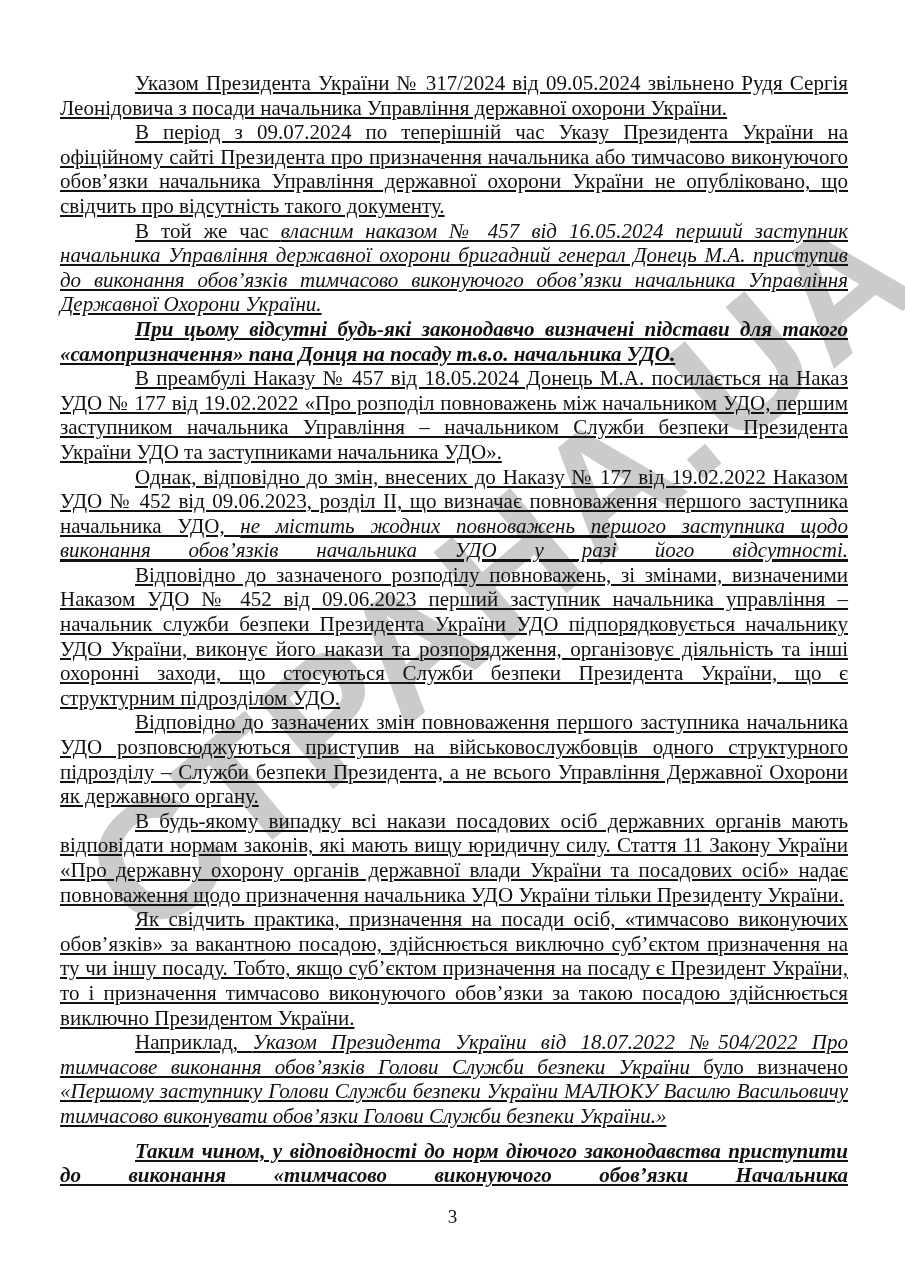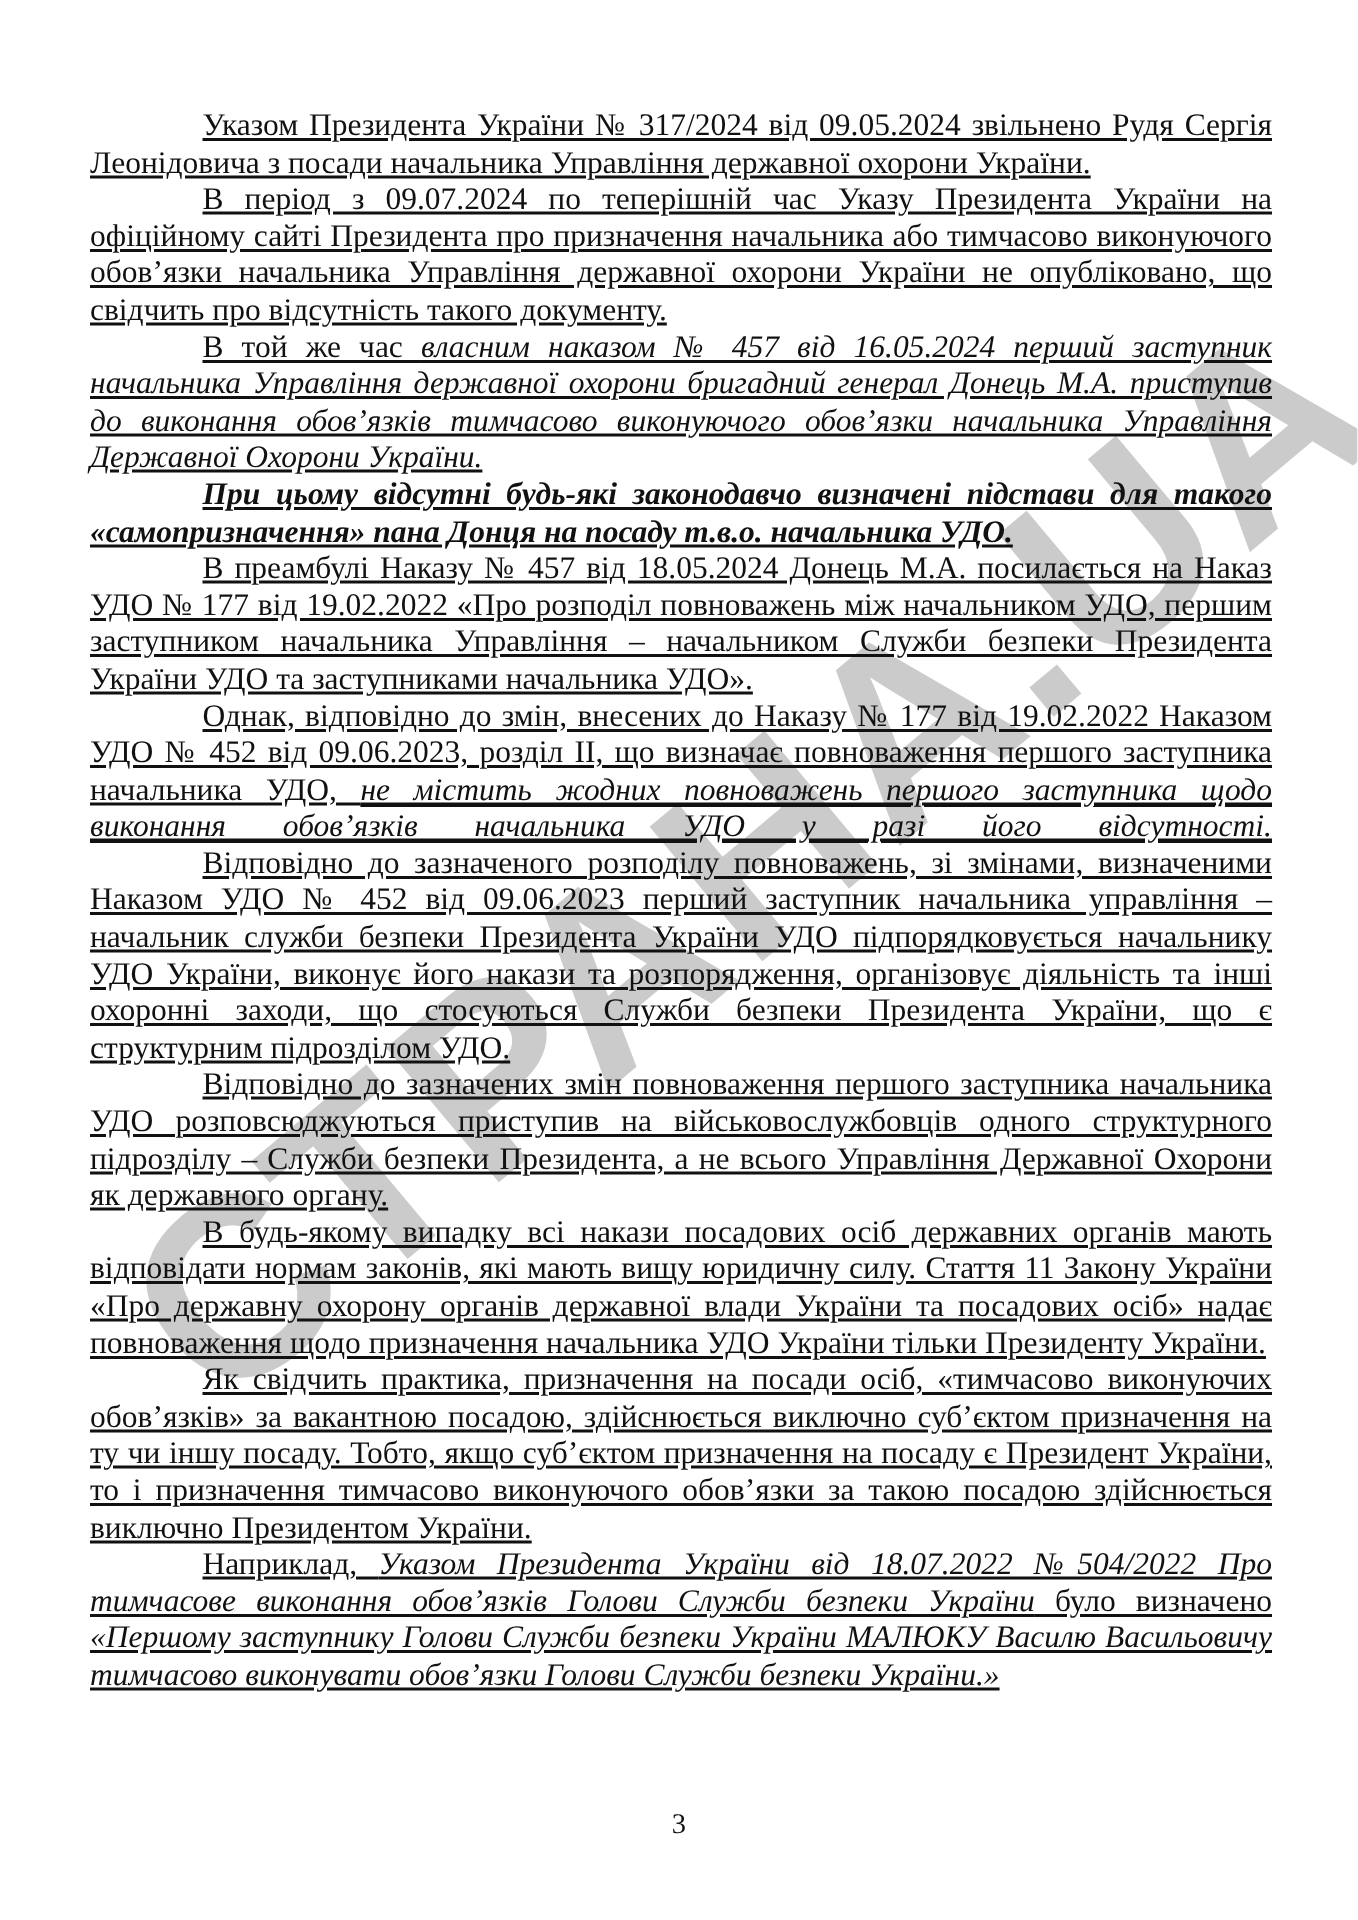--- a/index.html
+++ b/index.html
@@ -76,15 +76,16 @@
       <p class="para"><span class="run-normal">В період з 09.07.2024 по теперішній час Указу Президента України на офіційному сайті Президента про призначення начальника або тимчасово виконуючого обов’язки начальника Управління державної охорони України не опубліковано, що свідчить про відсутність такого документу.</span></p>
       <p class="para"><span class="run-normal">В той же час </span><span class="run-italic">власним наказом № 457 від 16.05.2024 перший заступник начальника Управління державної охорони бригадний генерал Донець М.А. приступив до виконання обов’язків тимчасово виконуючого обов’язки начальника Управління Державної Охорони України.</span></p>
       <p class="para"><span class="run-bold-italic">При цьому відсутні будь-які законодавчо визначені підстави для такого «самопризначення» пана Донця на посаду т.в.о. начальника УДО.</span></p>
       <p class="para"><span class="run-normal">В преамбулі  Наказу № 457 від 18.05.2024  Донець М.А. посилається на Наказ УДО  № 177 від 19.02.2022  «Про розподіл повноважень між начальником УДО, першим заступником начальника Управління – начальником Служби безпеки Президента України УДО та заступниками начальника УДО».</span></p>
       <p class="para justify-last"><span class="run-normal">Однак, відповідно до змін, внесених до Наказу № 177 від 19.02.2022 Наказом УДО № 452 від 09.06.2023, розділ ІІ, що визначає повноваження першого заступника начальника УДО, </span><span class="run-italic-underline">не містить жодних повноважень першого заступника щодо виконання обов’язків начальника УДО у разі його відсутності.</span></p>
       <p class="para"><span class="run-normal">Відповідно до зазначеного розподілу повноважень, зі змінами, визначеними Наказом УДО № 452 від 09.06.2023 перший заступник начальника управління – начальник служби безпеки Президента України УДО  підпорядковується начальнику УДО України, виконує його накази та розпорядження, організовує діяльність  та інші охоронні заходи, що стосуються Служби безпеки Президента України, що є структурним підрозділом УДО.</span></p>
       <p class="para"><span class="run-normal">Відповідно до зазначених змін повноваження першого заступника начальника УДО розповсюджуються приступив на військовослужбовців одного структурного підрозділу – Служби безпеки Президента, а не всього Управління Державної Охорони як державного органу.</span></p>
       <p class="para"><span class="run-normal">В будь-якому випадку всі накази посадових осіб державних  органів мають відповідати нормам законів, які мають вищу юридичну силу. Стаття 11 Закону України «Про державну охорону органів державної влади України та посадових осіб» надає повноваження щодо призначення начальника УДО України тільки Президенту України.</span></p>
       <p class="para"><span class="run-normal">Як свідчить практика, призначення на посади осіб, «тимчасово виконуючих обов’язків» за вакантною посадою, здійснюється виключно суб’єктом призначення на ту чи іншу посаду. Тобто, якщо суб’єктом призначення на посаду є Президент України, то і призначення тимчасово виконуючого обов’язки за такою посадою здійснюється виключно Президентом України.</span></p>
       <p class="para"><span class="run-normal">Наприклад, </span><span class="run-italic">Указом Президента України від 18.07.2022 №504/2022 Про тимчасове виконання обов’язків Голови Служби безпеки України</span><span class="run-normal"> було визначено </span><span class="run-italic">«Першому заступнику Голови Служби безпеки України МАЛЮКУ Василю Васильовичу тимчасово виконувати обов’язки Голови Служби безпеки України.»</span></p>
+      <p class="para justify-last space-before"><span class="run-bold-italic">Таким чином, у відповідності до норм діючого законодавства приступити до виконання «тимчасово виконуючого обов’язки Начальника</span></p>
     </div>
   <div class="page-number">3</div>
 </div>
 
 </body></html>

